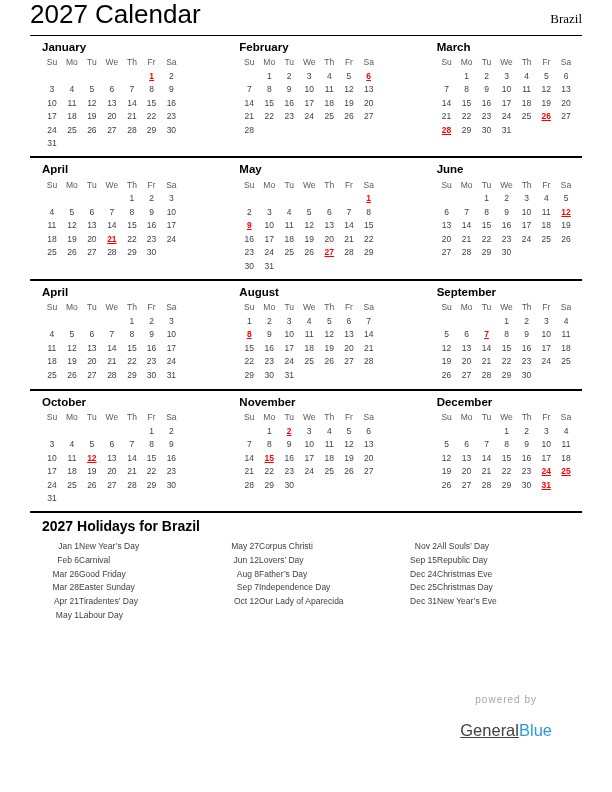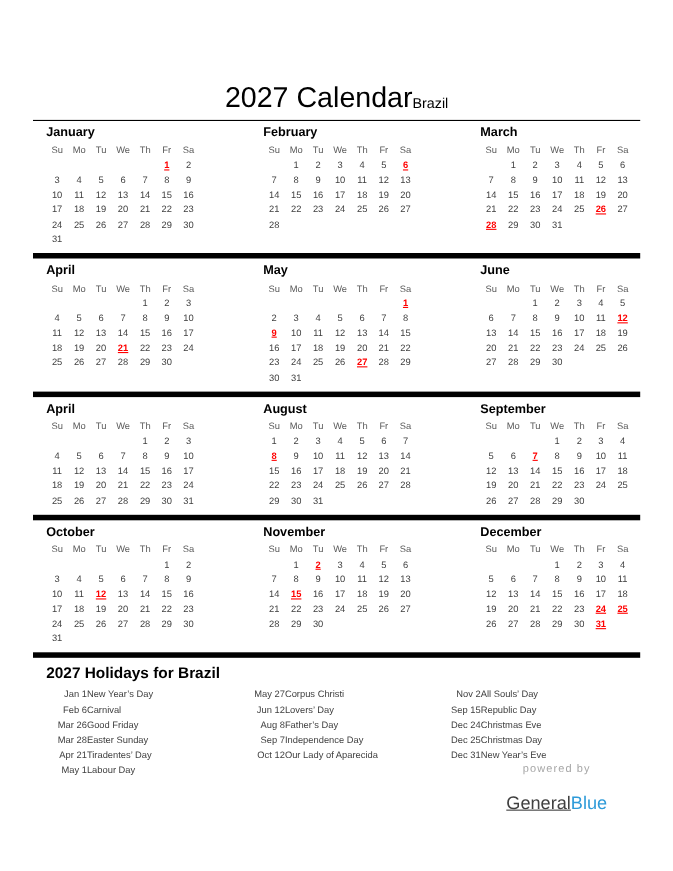--- a/index.html
+++ b/index.html
@@ -9,30 +9,30 @@
     --weekday-text:#595959;
   }
   *{box-sizing:border-box;}
   html,body{margin:0;padding:0;background:#fff;}
   .page{
     width:612px;height:792px;position:relative;background:#fff;
     font-family:"Liberation Sans",sans-serif;color:#000;
     padding:0 30px;overflow:hidden;
   }
   .header{
-    display:flex;justify-content:center;align-items:flex-end;
-    padding-top:32px;padding-bottom:6px;border-bottom:1.5px solid #000;margin-top:42px;
+    display:flex;justify-content:space-between;align-items:flex-end;
+    padding-bottom:6px;border-bottom:1.5px solid #000;
   }
   .title{font-size:26px;font-weight:400;line-height:1.1;}
-  .country{font-size:13px;padding-bottom:2px;}
+  .country{font-size:13px;padding-bottom:2px;font-family:Liberation Serif, serif;}
 
   .months{}
   .month-row{
     display:grid;grid-template-columns:repeat(3,1fr);
-    border-bottom:5px solid #000000;
+    border-bottom:2px solid #000000;
     gap:40px;
   }
   .month-row.r1{min-height:120px;}
   .month-row.r2{min-height:112px;}
   .month-row.r3{min-height:110px;}
   .month-row.r4{min-height:116px;}
   .month{padding:3px 6px 6px 12px;}
   .month h3{font-size:11.5px;font-weight:700;margin:2px 0 3px 0;}
   .month table{border-collapse:collapse;}
   .month th,.month td{

